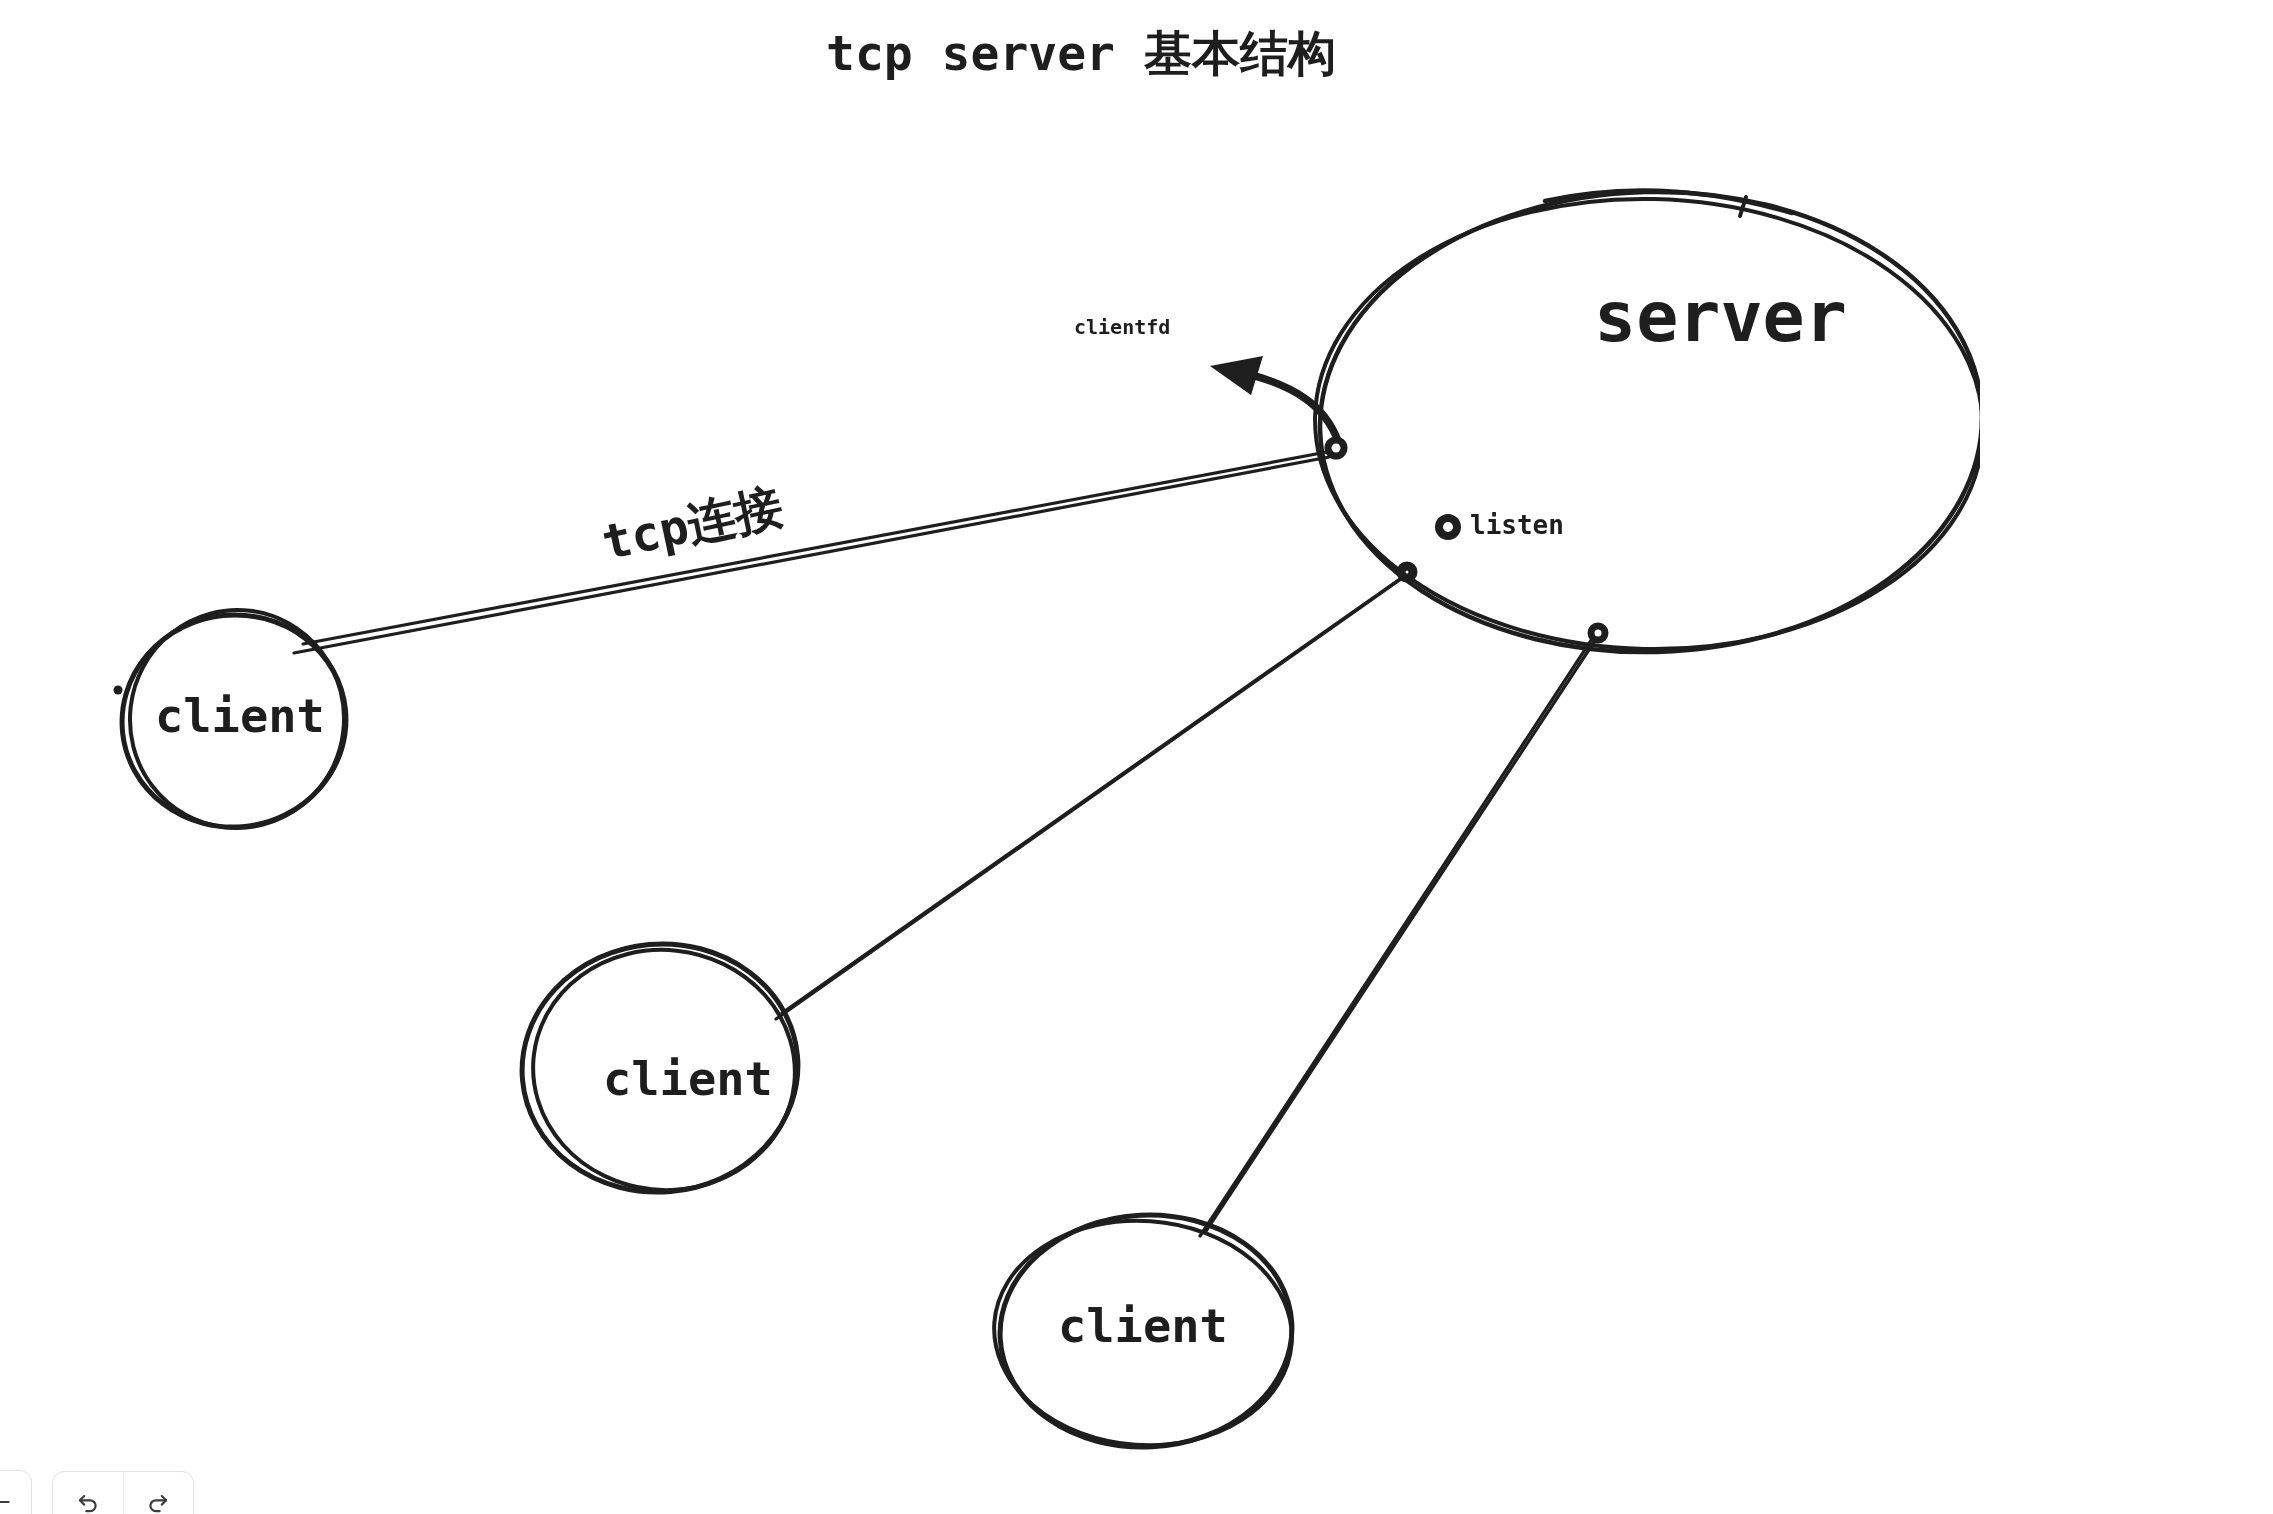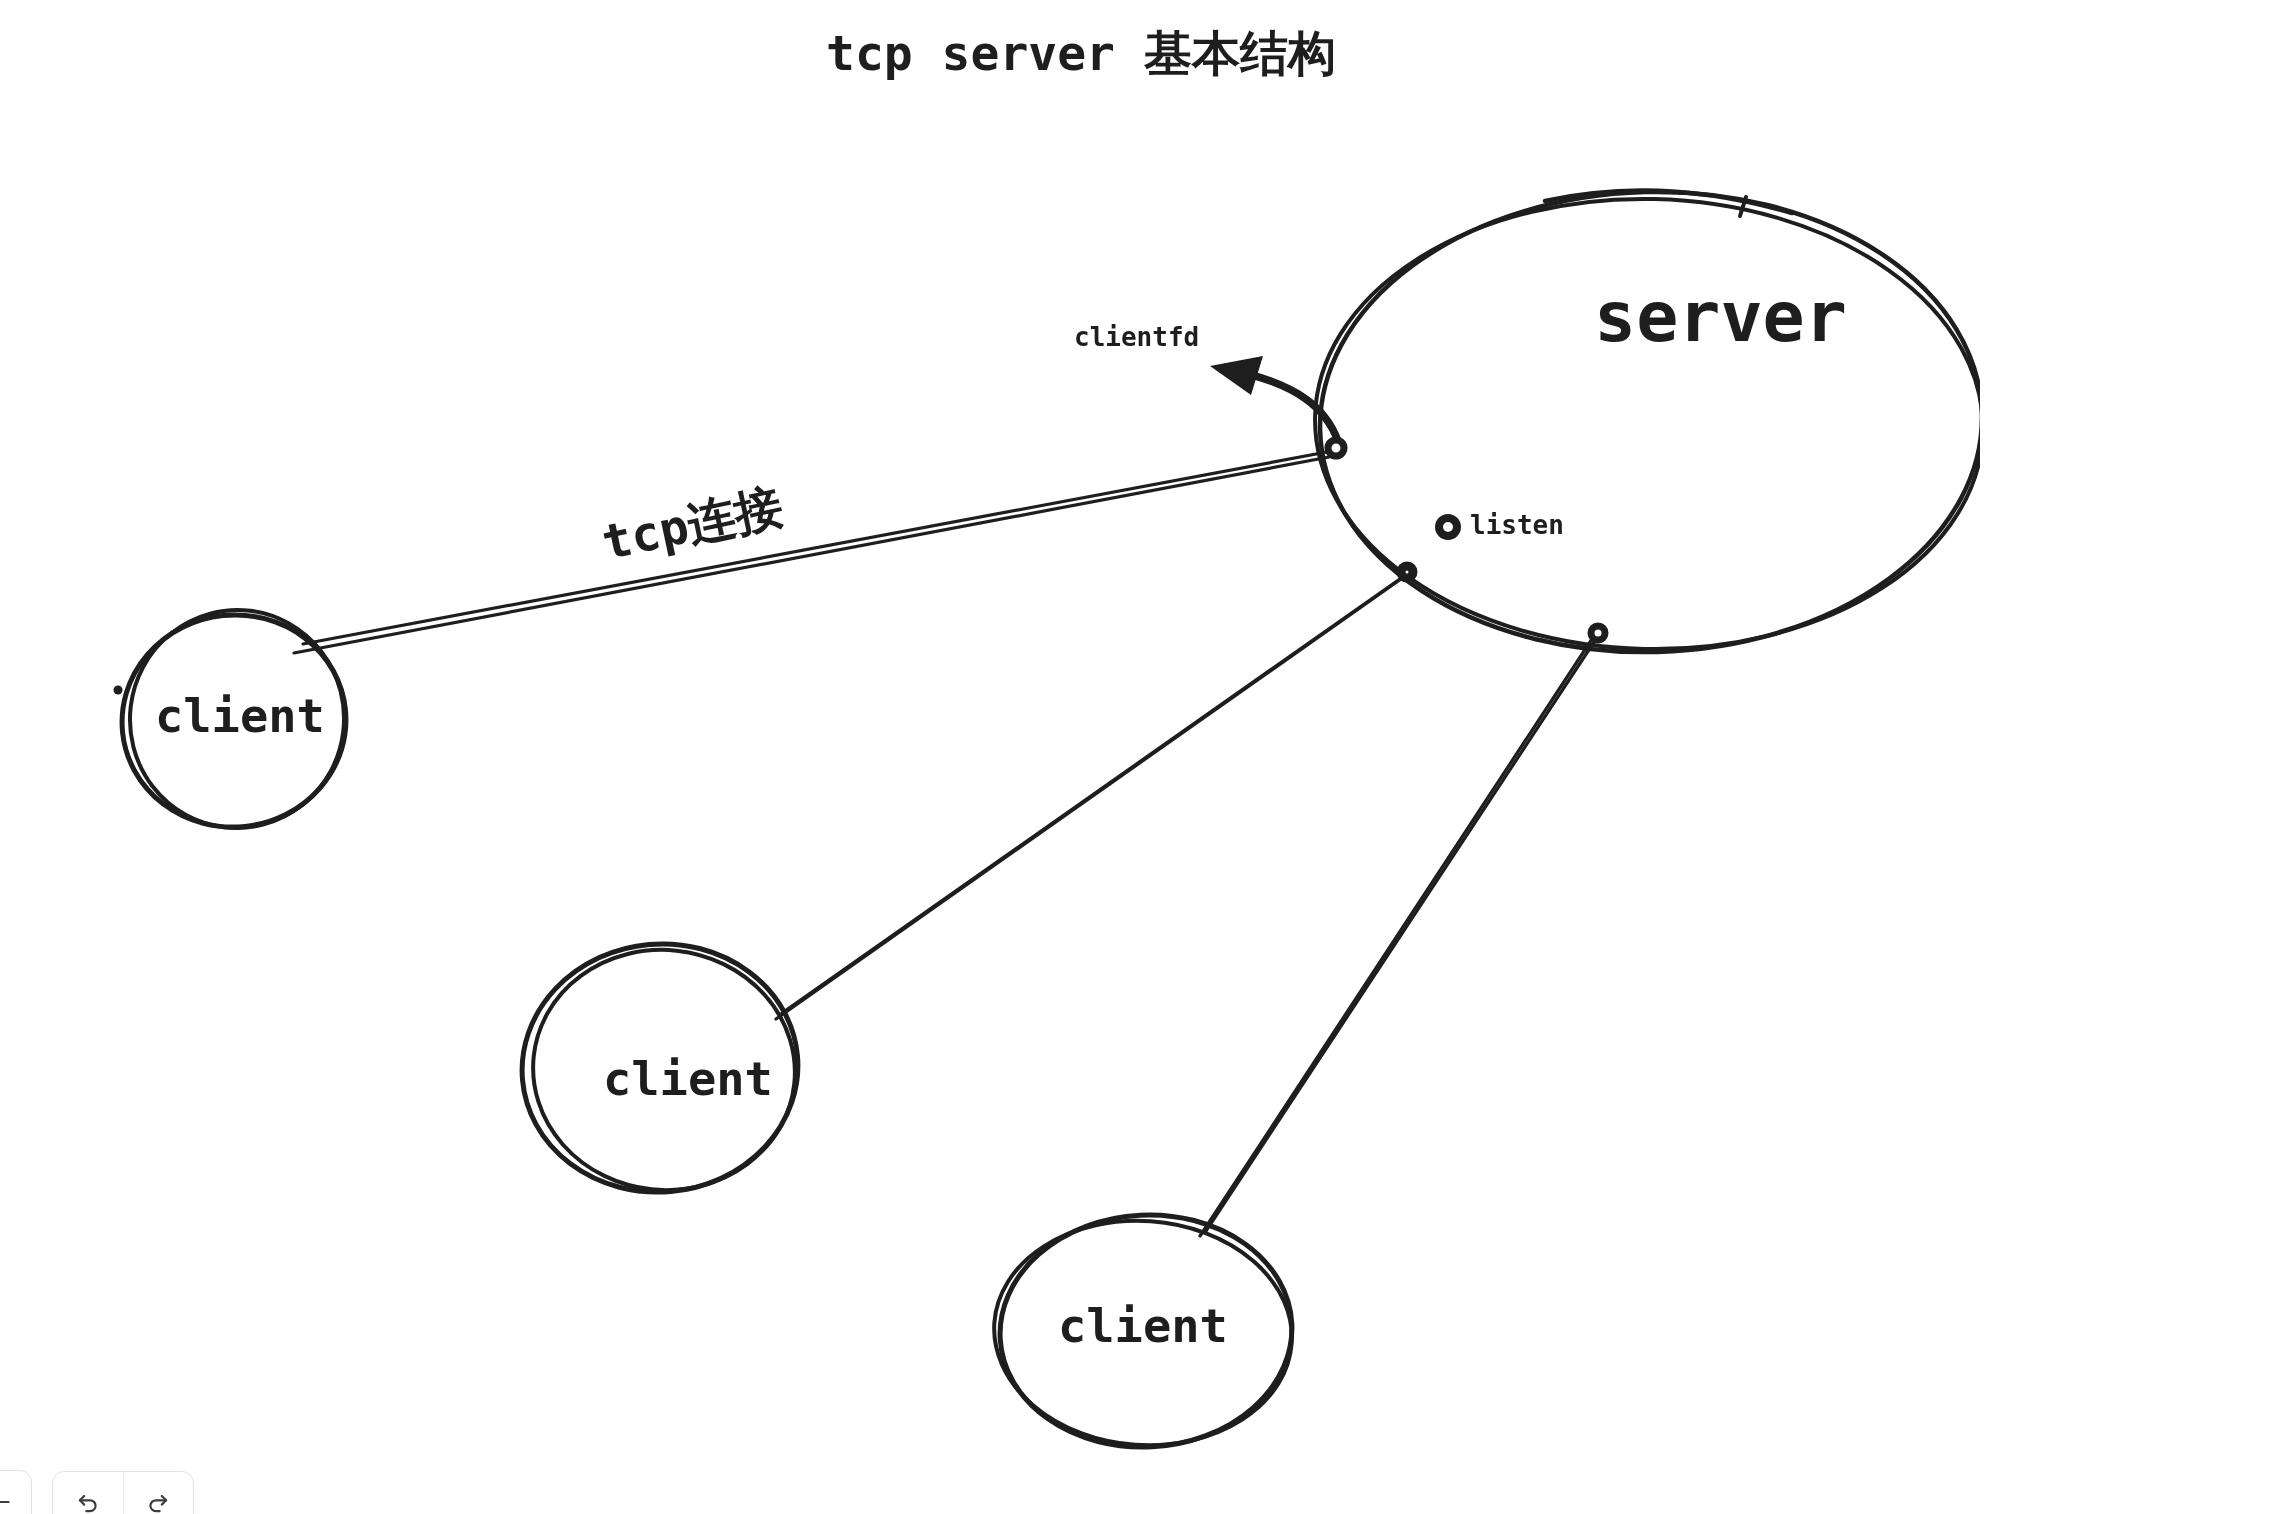--- a/index.html
+++ b/index.html
@@ -9,21 +9,21 @@
     font-family:"DejaVu Sans Mono","Liberation Mono",monospace;
   }
   #draw-svg { position:absolute; left:0; top:0; }
   .lbl {
     position:absolute; color:#1e1e1e; font-weight:700;
     line-height:1.05; white-space:pre;
     font-family:"DejaVu Sans Mono","Liberation Mono",monospace;
   }
   .lbl-title    { left:826px;  top:28px;   font-size:48px; }
   .lbl-server   { left:1594px; top:281px;  font-size:70px; }
-  .lbl-clientfd { left:1074px; top:324px;  font-size:26px; }
+  .lbl-clientfd { left:1074px; top:317px;  font-size:20px; }
   .lbl-listen   { left:1470px; top:512px;  font-size:26px;text-align:right; }
   .lbl-tcplink  { left:601px;  top:499px;  font-size:48px;
                   transform:rotate(-12deg); transform-origin:center; }
   .lbl-client-left   { left:155px;  top:691px;  font-size:47px; }
   .lbl-client-middle { left:603px;  top:1054px; font-size:47px; }
   .lbl-client-bottom { left:1058px; top:1301px; font-size:47px; }
 
   .island {
     position:absolute; background:#ffffff; box-sizing:border-box;
     border:1.5px solid #e2e2e2; border-radius:12px; height:64px;

